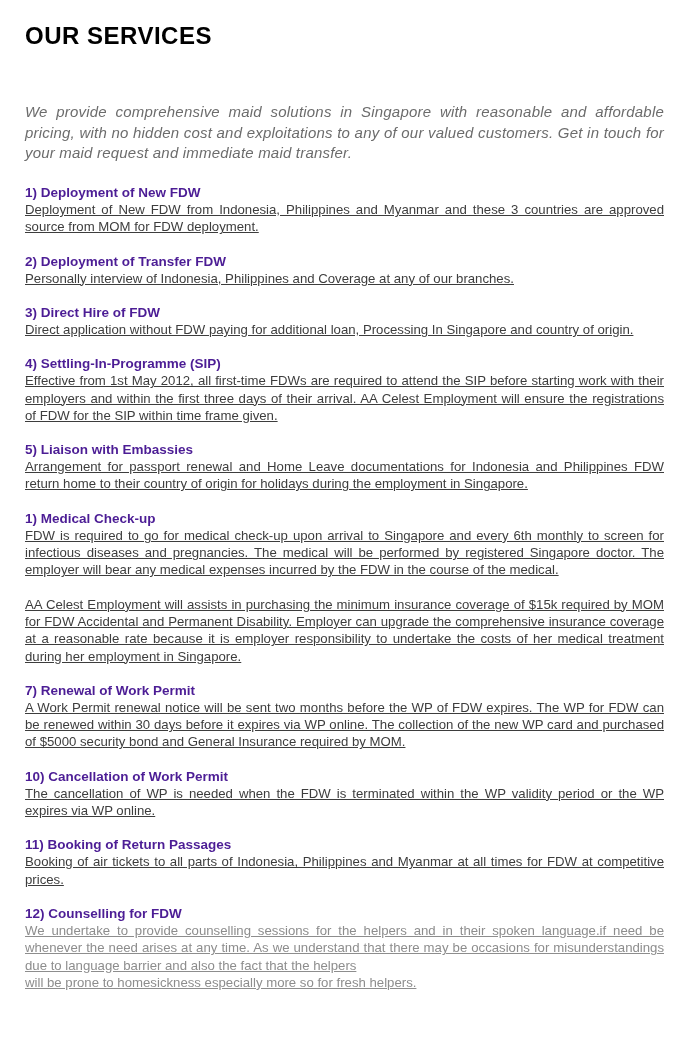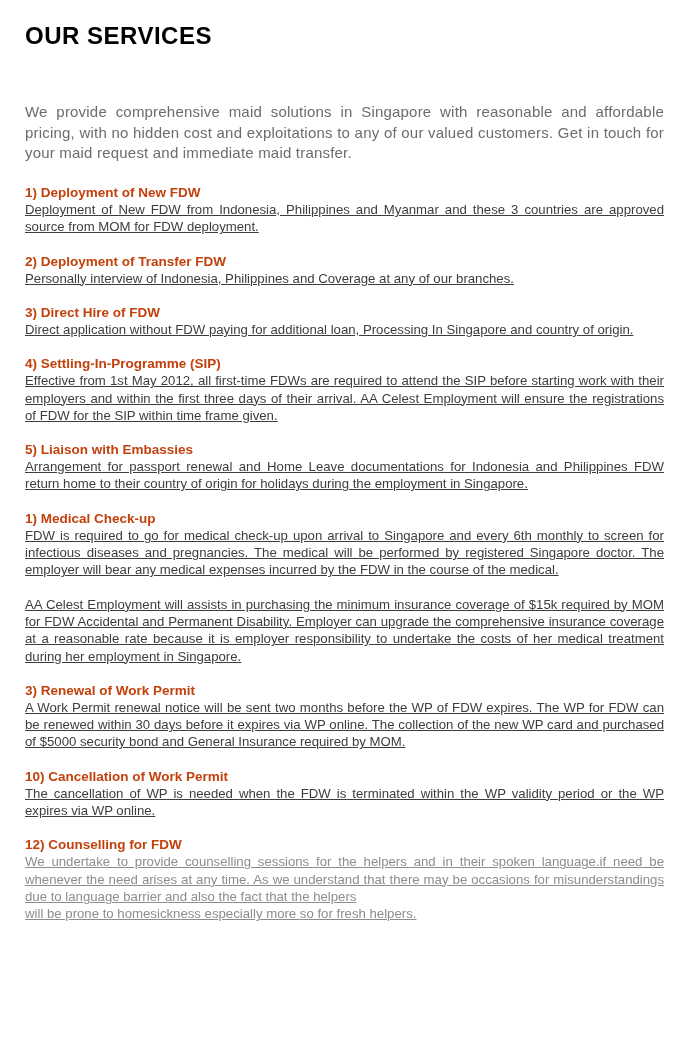--- a/index.html
+++ b/index.html
@@ -17,27 +17,28 @@
     color: #000000;
     margin: 2px 0 0 0;
   }
   .intro {
     font-size: 15px;
     line-height: 20.7px;
     color: #6c6c6c;
     text-align: justify;
     letter-spacing: 0.2px;
     margin: 52px 0 20px 0;
+    font-style: italic;
   }
   .svc { margin: 0 0 17px 0; }
   .svc-heading {
     font-size: 13.5px;
     line-height: 17px;
     font-weight: bold;
-    color: #c2410c;
+    color: #4c1d95;
     margin: 0;
   }
   .svc-body {
     font-size: 13.2px;
     line-height: 17.3px;
     color: #3d3d3d;
     text-align: justify;
     margin: 0;
     text-decoration: underline;
   }
@@ -81,28 +82,32 @@
       <h2 class="svc-heading">1) Medical Check-up</h2>
       <p class="svc-body">FDW is required to go for medical check-up upon arrival to Singapore and every 6th monthly to screen for infectious diseases and pregnancies. The medical will be performed by registered Singapore doctor. The employer will bear any medical expenses incurred by the FDW in the course of the medical.</p>
     </section>
 
     <section class="svc">
       <p class="svc-body">AA Celest Employment will assists in purchasing the minimum insurance coverage of $15k required by MOM for FDW Accidental and Permanent Disability. Employer can upgrade the comprehensive insurance coverage at a reasonable rate because it is employer responsibility to undertake the costs of her medical treatment during her employment in Singapore.</p>
     </section>
 
 
     <section class="svc">
-      <h2 class="svc-heading">3) Renewal of Work Permit</h2>
+      <h2 class="svc-heading">7) Renewal of Work Permit</h2>
       <p class="svc-body">A Work Permit renewal notice will be sent two months before the WP of FDW expires. The WP for FDW can be renewed within 30 days before it expires via WP online. The collection of the new WP card and purchased of $5000 security bond and General Insurance required by MOM.</p>
     </section>
 
     <section class="svc">
       <h2 class="svc-heading">10) Cancellation of Work Permit</h2>
       <p class="svc-body">The cancellation of WP is needed when the FDW is terminated within the WP validity period or the WP expires via WP online.</p>
     </section>
 
+    <section class="svc">
+      <h2 class="svc-heading">11) Booking of Return Passages</h2>
+      <p class="svc-body">Booking of air tickets to all parts of Indonesia, Philippines and Myanmar at all times for FDW at competitive prices.</p>
+    </section>
 
     <section class="svc muted">
       <h2 class="svc-heading">12) Counselling for FDW</h2>
       <p class="svc-body"><span>We undertake to provide counselling sessions for the helpers and in their spoken language.if need be whenever the need arises at any time. As we understand that there may be occasions for misunderstandings due to language barrier and also the fact that the helpers</span><br><span>will be prone to homesickness especially more so for fresh helpers.</span></p>
     </section>
   </div>
 </div>
 
 </body></html>

